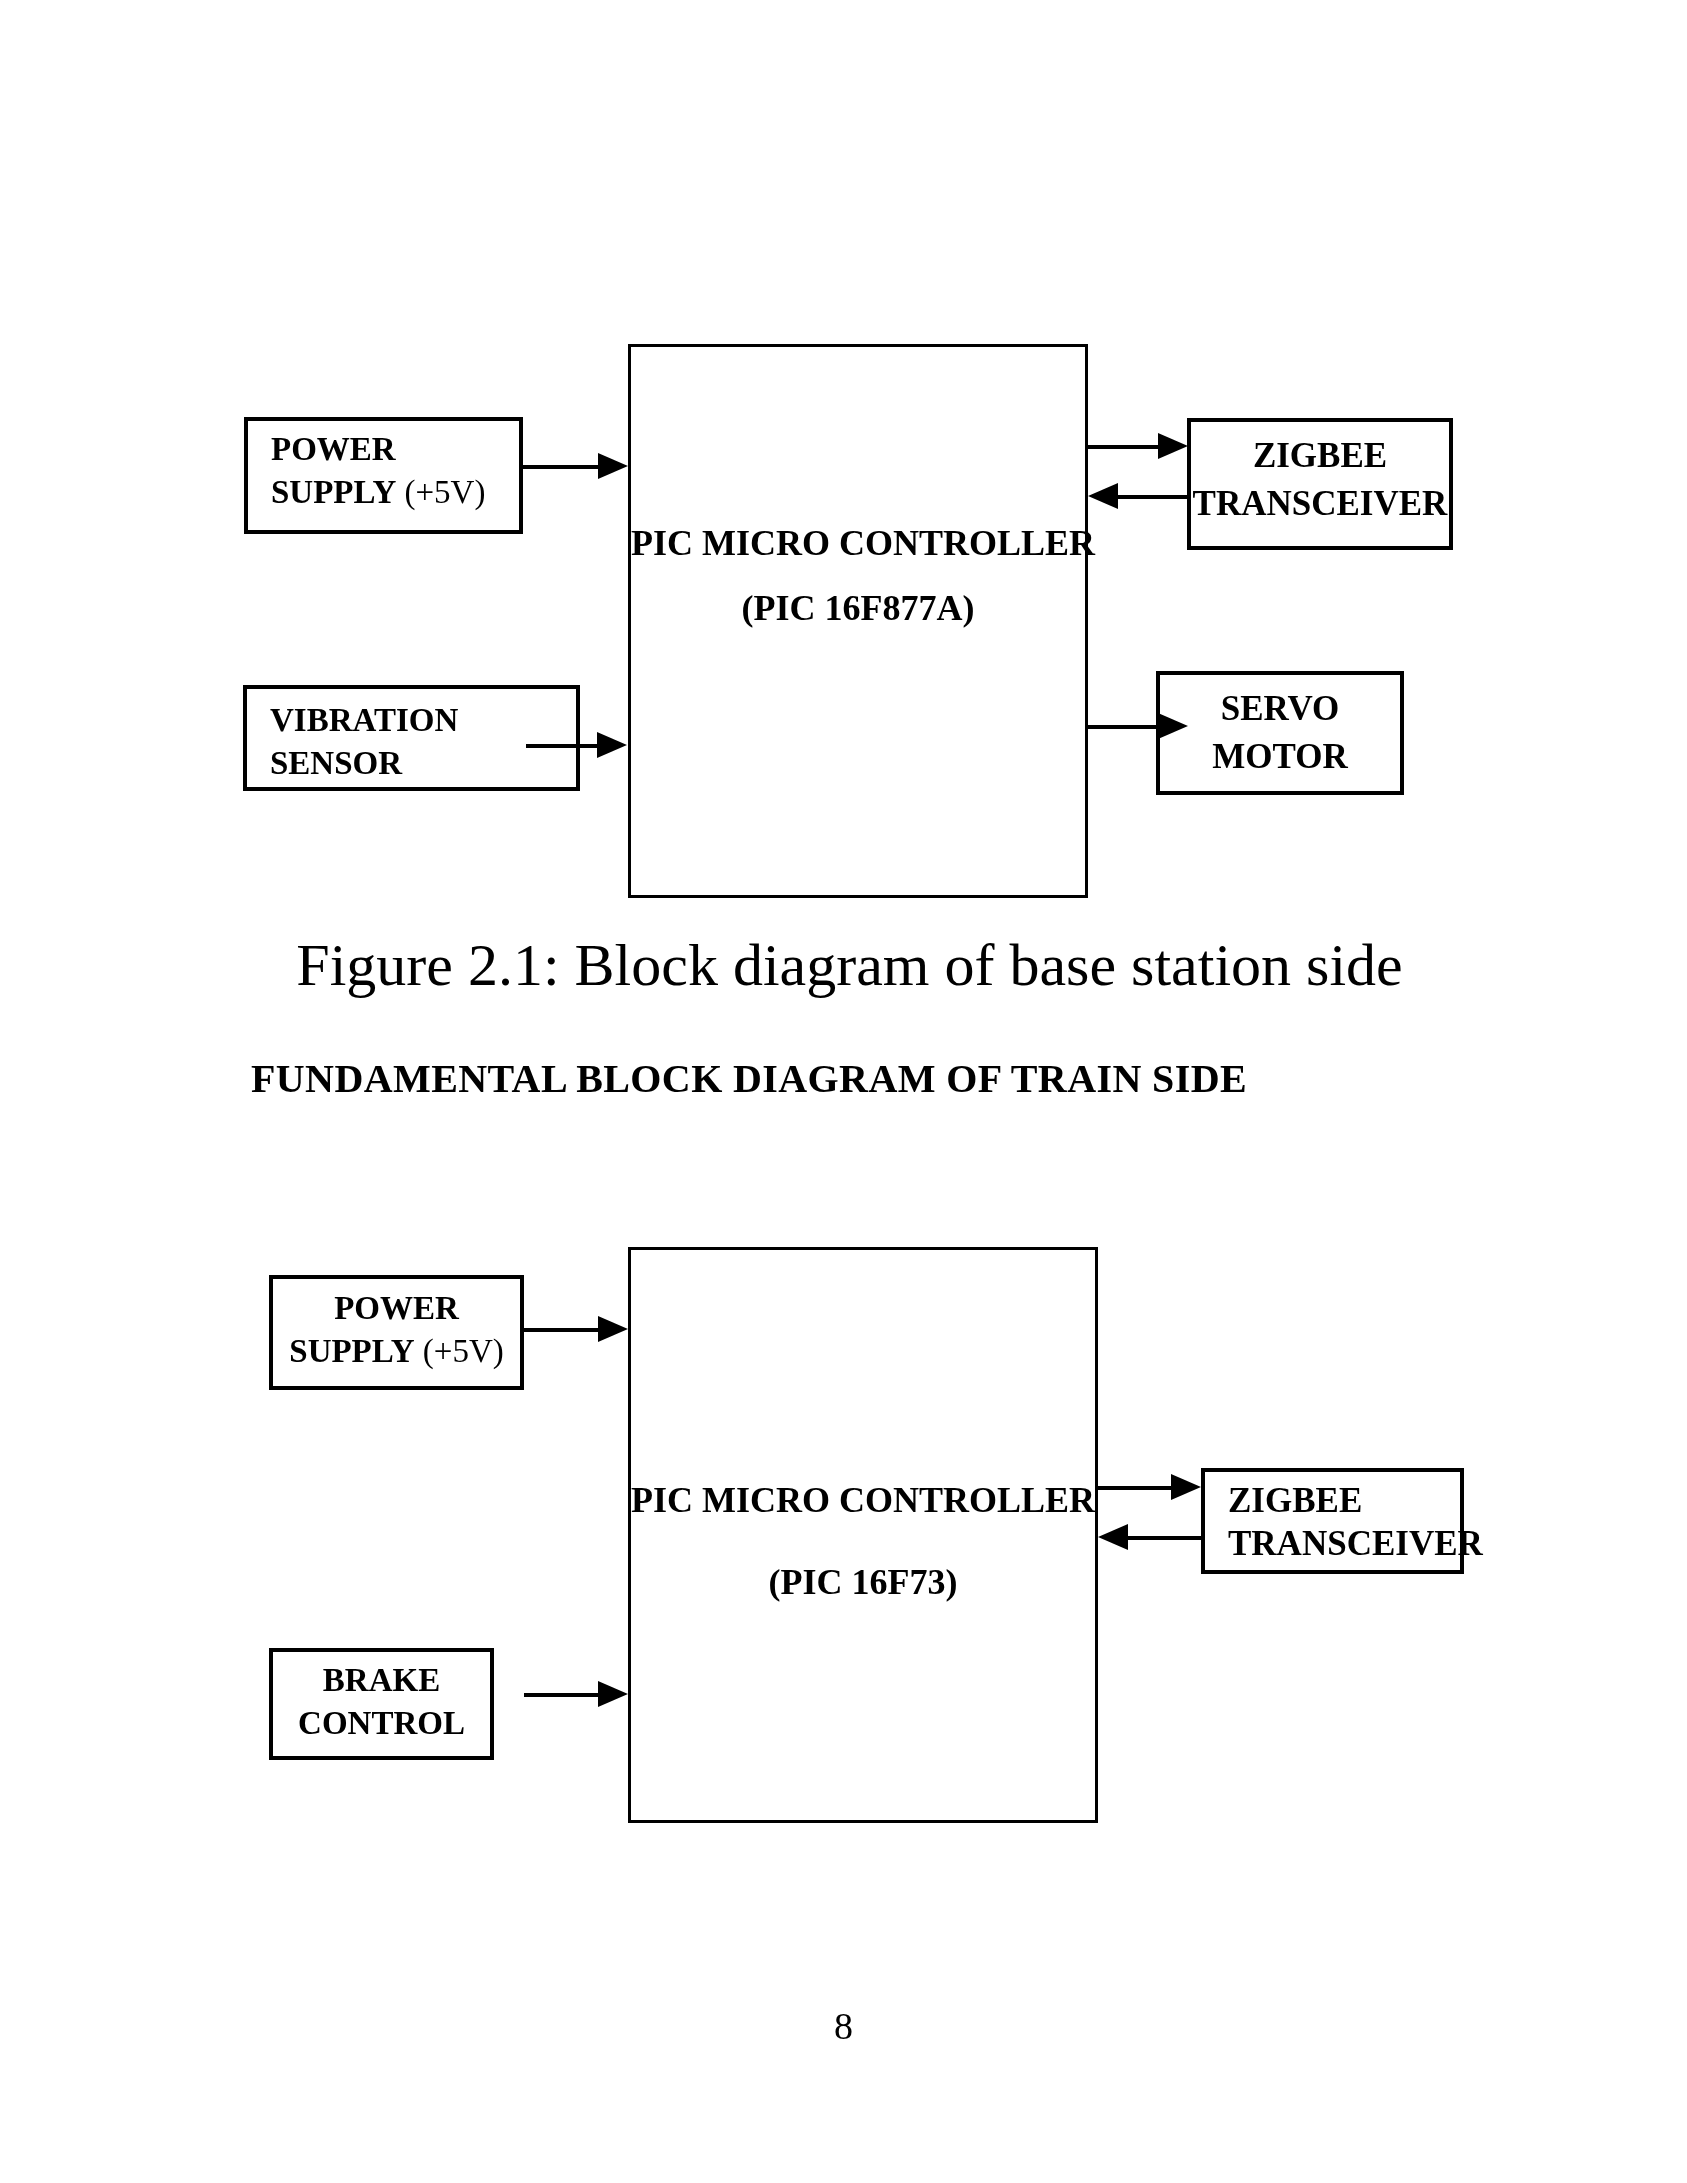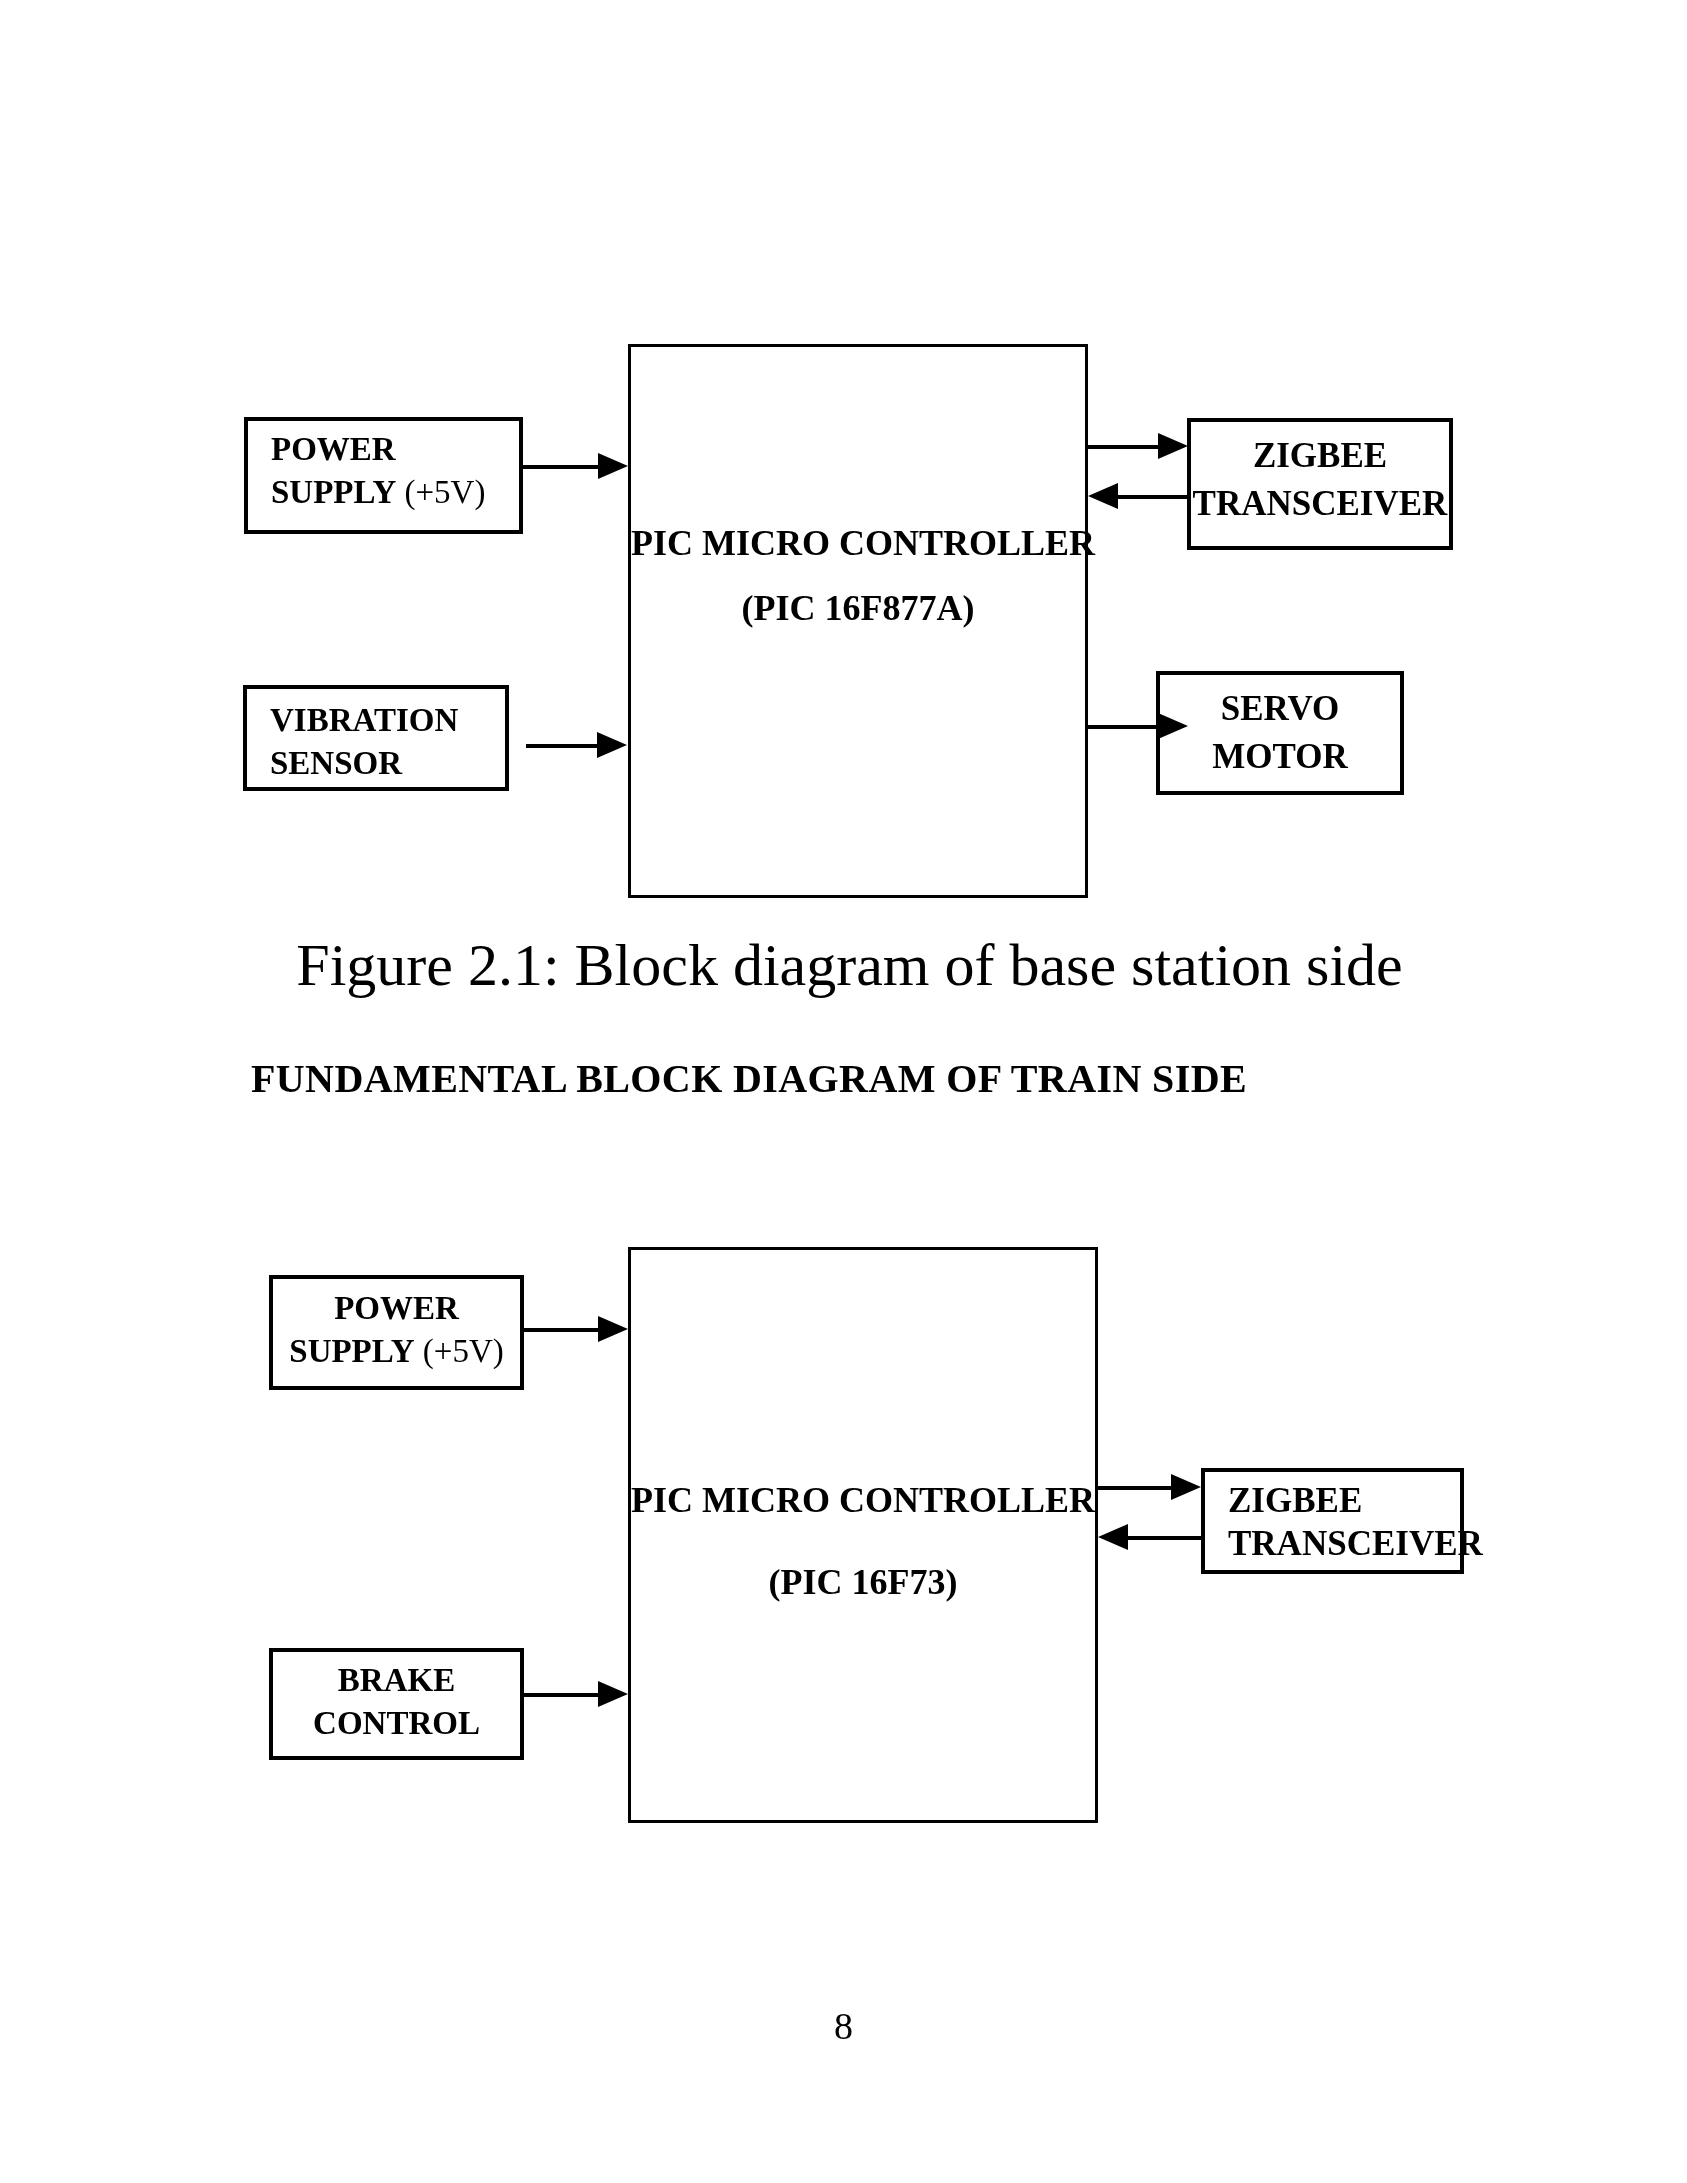--- a/index.html
+++ b/index.html
@@ -80,21 +80,21 @@
 <div class="page">
 
 
   <div class="bbox" style="left:244px;top:417px;width:279px;height:117px;">
     <div class="label pad-left" style="padding-top:6.6px;">
       <div>POWER</div>
       <div><span>SUPPLY</span><span class="normal">(+5V)</span></div>
     </div>
   </div>
 
-  <div class="bbox" style="left:243px;top:685px;width:266px;height:106px;">
+  <div class="bbox" style="left:243px;top:685px;width:337px;height:106px;">
     <div class="label pad-left" style="padding-top:10px;">
       <div>VIBRATION</div>
       <div>SENSOR</div>
     </div>
   </div>
 
   <div class="bbox thin" style="left:628px;top:344px;width:460px;height:554px;">
     <div class="cline" style="top:172px;">PIC MICRO CONTROLLER</div>
     <div class="cline" style="top:237px;">(PIC 16F877A)</div>
   </div>
@@ -150,21 +150,21 @@
     <div class="cline" style="top:308px;">(PIC 16F73)</div>
   </div>
 
   <div class="bbox" style="left:1201px;top:1468px;width:263px;height:106px;">
     <div class="pad-left" style="padding-top:6.6px;">
       <div class="zline2">ZIGBEE</div>
       <div class="zline2">TRANSCEIVER</div>
     </div>
   </div>
 
-  <div class="bbox" style="left:269px;top:1648px;width:255px;height:112px;">
+  <div class="bbox" style="left:269px;top:1648px;width:225px;height:112px;">
     <div class="label center-text" style="padding-top:6.6px;">
       <div>BRAKE</div>
       <div>CONTROL</div>
     </div>
   </div>
 
   <div class="arrow right" style="left:523px;top:1316px;width:105px;">
     <div class="shaft"></div>
     <div class="head"></div>
   </div>

